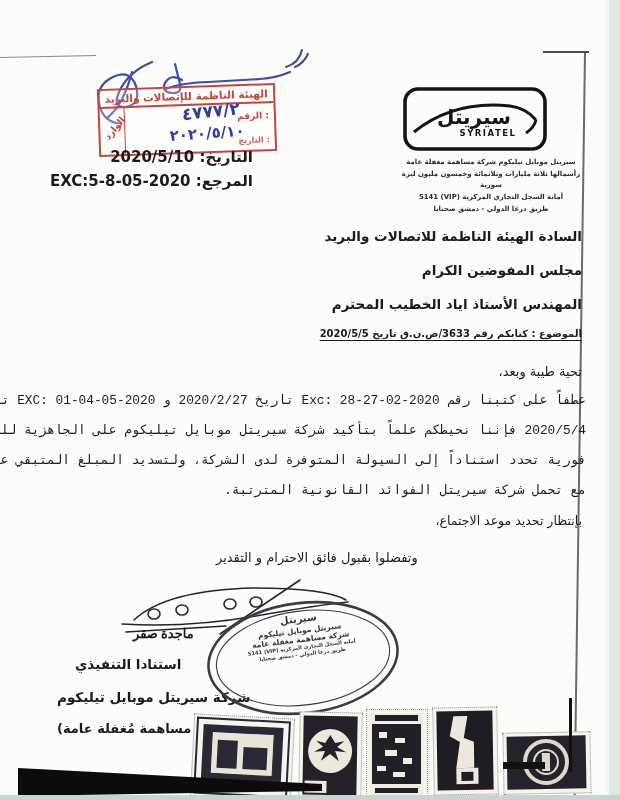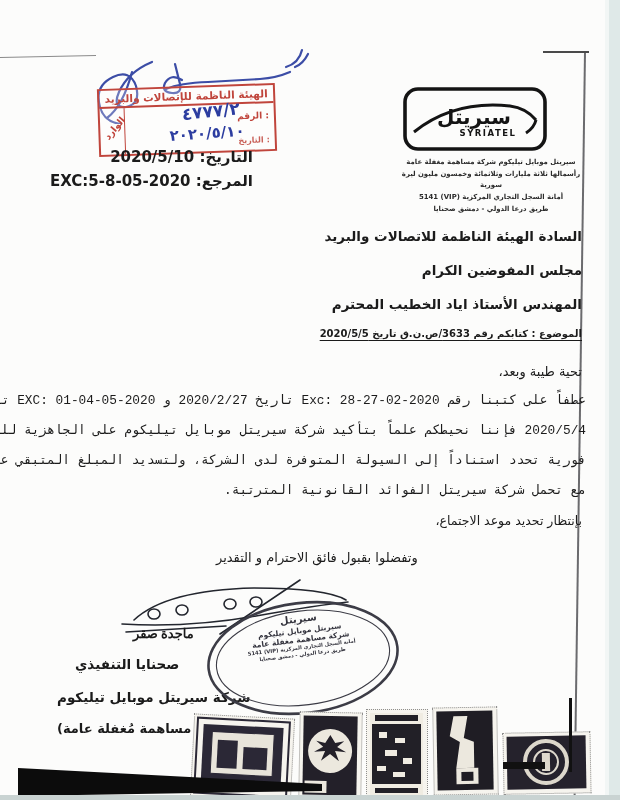--- a/index.html
+++ b/index.html
@@ -170,21 +170,21 @@
       <path d="M18 46 Q84 50 152 38 Q214 27 244 24"></path>
       <path d="M44 36 a6 5 0 1 0 12 0 a6 5 0 1 0 -12 0"></path>
       <path d="M72 32 a6 5 0 1 0 12 0 a6 5 0 1 0 -12 0"></path>
       <path d="M120 26 a6 5 0 1 0 12 0 a6 5 0 1 0 -12 0"></path>
       <path d="M146 24 a6 5 0 1 0 12 0 a6 5 0 1 0 -12 0"></path>
       <path d="M22 54 L122 48"></path>
     </g>
   </svg>
 
   <div class="abs sig-name nowrap">ماجدة صقر</div>
-  <div class="abs sig-title nowrap">صحنايا التنفيذي</div>
+  <div class="abs sig-title nowrap">استنادا التنفيذي</div>
   <div class="abs sig-company nowrap">شركة سيريتل موبايل تيليكوم</div>
   <div class="abs sig-form nowrap">(شركة مساهمة مُغفلة عامة)</div>
 
   <div class="abs seal">
     <svg width="198" height="116" viewBox="0 0 198 116">
       <ellipse cx="99" cy="58" rx="95" ry="55" fill="none" stroke="#3c3c46" stroke-width="2.6"></ellipse>
       <ellipse cx="99" cy="58" rx="87" ry="47" fill="none" stroke="#3c3c46" stroke-width="1.1"></ellipse>
     </svg>
     <div class="seal-text">
       <div class="seal-brand">سيريتل</div>

